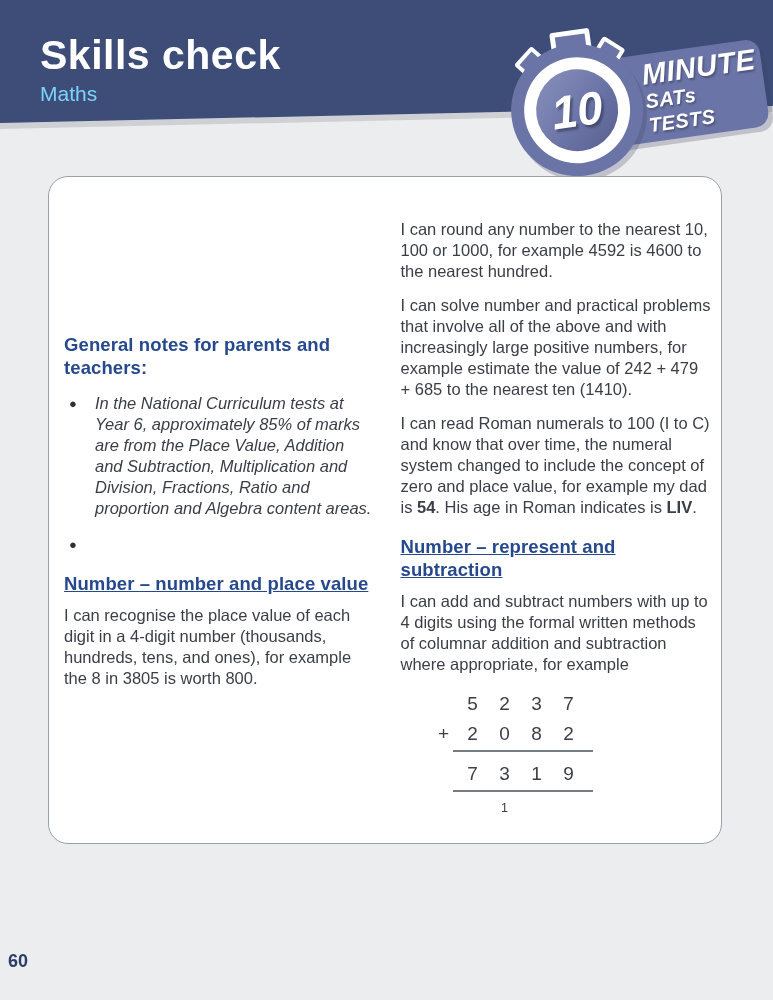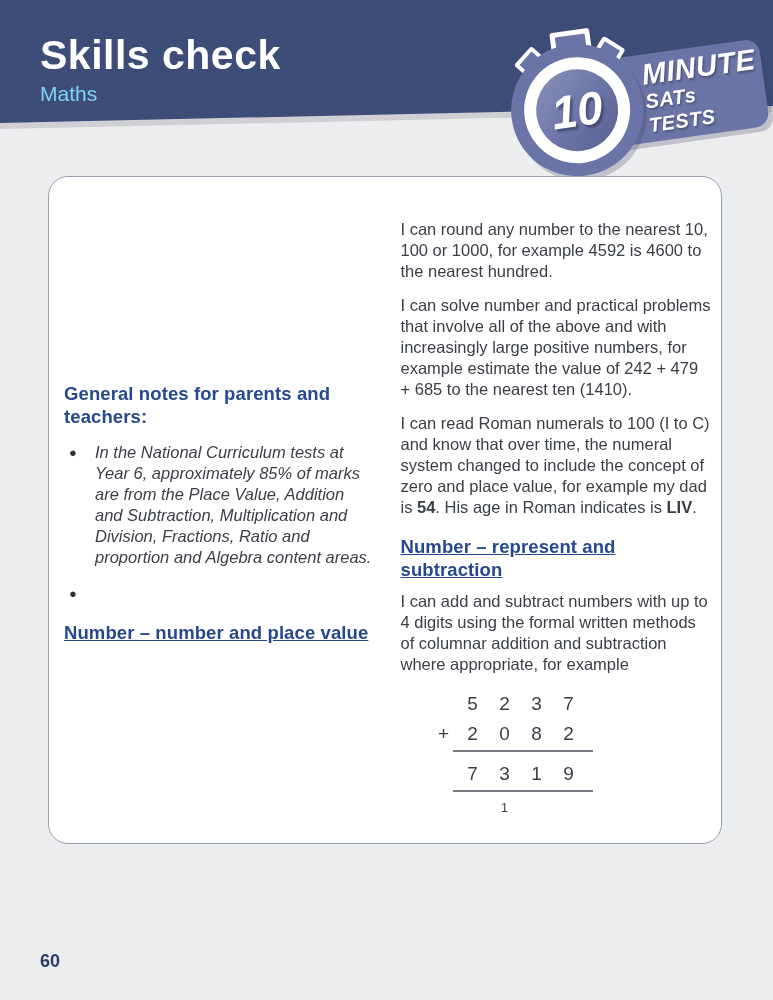--- a/index.html
+++ b/index.html
@@ -101,21 +101,21 @@
   
   .sum{margin:4px 0 0 30px;width:170px;}
   .sum-row{display:grid;grid-template-columns:26px repeat(4,32px);height:30px;align-items:center;}
   .sum-row .d{text-align:center;font-size:19px;color:#3a3e46;}
   .sum-row .sign{text-align:center;font-size:19px;color:#3a3e46;}
   .sum-line{margin-left:22px;width:140px;border-top:2px solid #777b82;margin-top:2px;margin-bottom:6px;}
   .carry-row{display:grid;grid-template-columns:26px repeat(4,32px);height:18px;}
   .carry-row .c{grid-column:3;text-align:center;font-size:12.5px;color:#3a3e46;}
   
   .page-num{
-    position:absolute;left:40px;top:951px;
+    position:absolute;left:8px;top:951px;
     font-size:18px;font-weight:bold;color:#2b3c66;
   }
 </style>
 </head>
 <body>
 
 <div class="banner-shadow"></div>
 <div class="banner">
   <h1>Skills check</h1>
   <div class="subtitle">Maths</div>
@@ -147,20 +147,21 @@
     <ul class="bullets">
       <li>
         <span class="dot">●</span>
         <span class="btext">In the National Curriculum tests at Year 6, approximately 85% of marks are from the Place Value, Addition and Subtraction, Multiplication and Division, Fractions, Ratio and proportion and Algebra content areas.</span>
       </li>
       <li>
         <span class="dot">●</span>
       </li>
     </ul>
     <h3 class="mt">Number – number and place value</h3>
+    <p>I can recognise the place value of each digit in a 4-digit number (thousands, hundreds, tens, and ones), for example the 8 in 3805 is worth 800.</p>
   </div>
 
   <div class="col">
     <p>I can round any number to the nearest 10, 100 or 1000, for example 4592 is 4600 to the nearest hundred.</p>
     <p>I can solve number and practical problems that involve all of the above and with increasingly large positive numbers, for example estimate the value of 242 + 479 + 685 to the nearest ten (1410).</p>
     <p><span>I can read Roman numerals to 100 (I to C) and know that over time, the numeral system changed to include the concept of zero and place value, for example my dad is </span><span class="b">54</span><span>. His age in Roman indicates is </span><span class="b">LIV</span><span>.</span></p>
     <h3 class="mt">Number – represent and subtraction</h3>
     <p>I can add and subtract numbers with up to 4 digits using the formal written methods of columnar addition and subtraction where appropriate, for example</p>
 
     <div class="sum">

